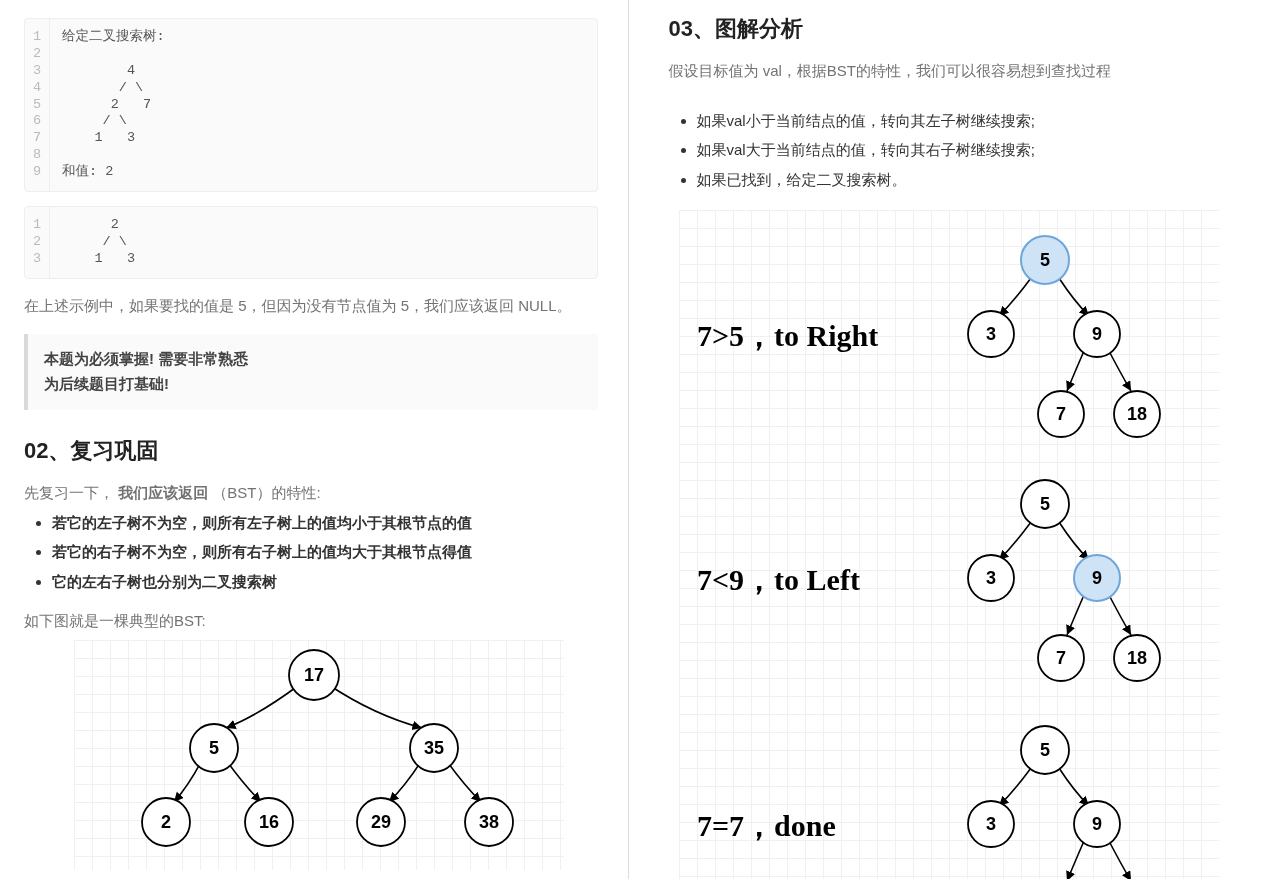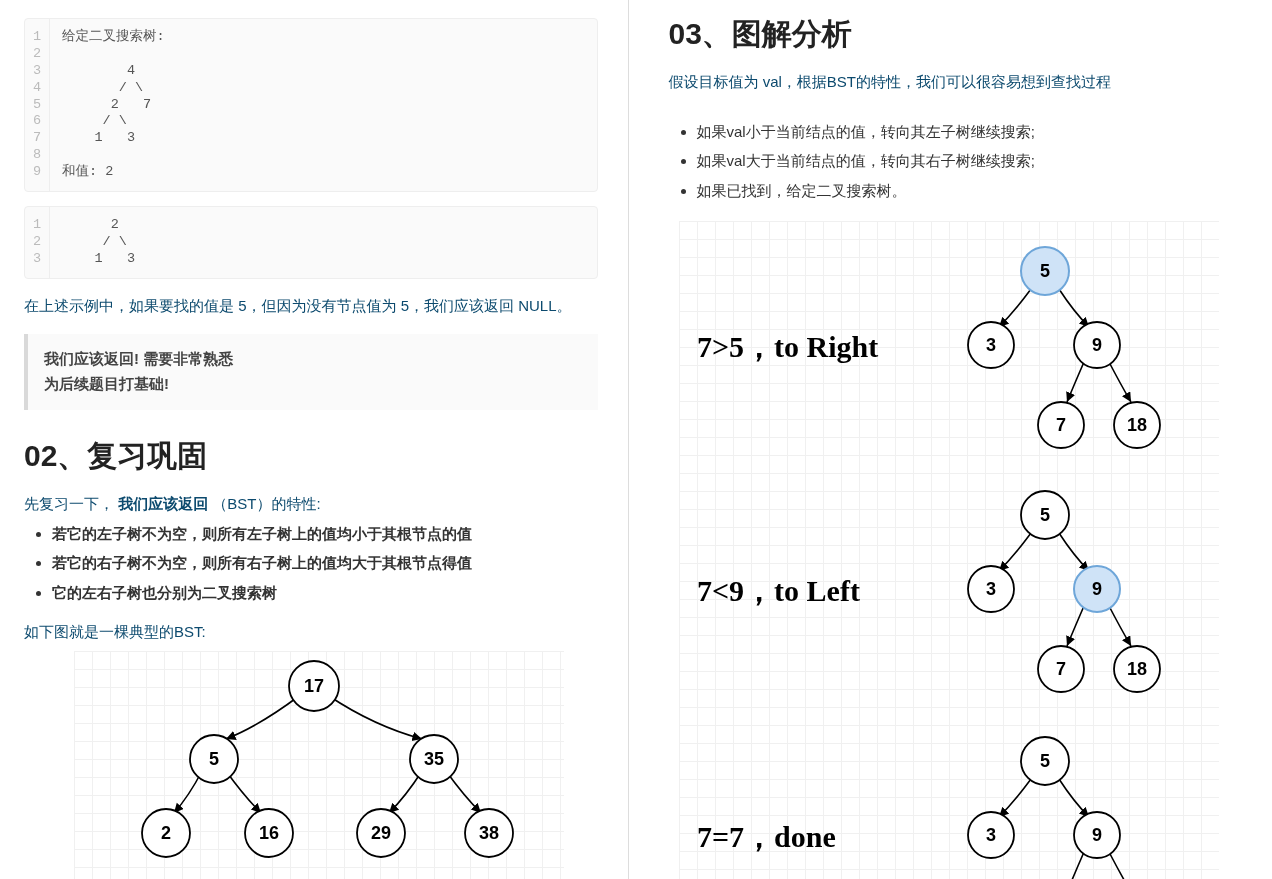--- a/index.html
+++ b/index.html
@@ -38,23 +38,23 @@
     text-align: right;
     border-right: 1px solid #eee;
     user-select: none;
     white-space: pre;
   }
   .code {
     padding: 10px 12px;
     color: #555;
     white-space: pre;
   }
-  p.text { margin: 0 0; line-height: 1.7; color: #0c4a6e; }
+  p.text { margin: 0 0; line-height: 1.7; color: #737373; }
   h2.section {
-    font-size: 30px;
+    font-size: 22px;
     font-weight: 700;
     margin: 26px 0 14px 0;
     color: #222;
   }
   ul.bullets { margin: 0 0 14px 28px; }
   ul.bullets li { margin: 4px 0; line-height: 1.7; color: #333; }
   .strong { font-weight: 700; }
   .quote {
     border-left: 4px solid #d9d9d9;
     background: #fafafa;
@@ -124,21 +124,21 @@
 2
 3</div>
     <div class="code">      2
      / \
     1   3</div>
   </div>
 
   <p class="text">在上述示例中，如果要找的值是 5，但因为没有节点值为 5，我们应该返回 NULL。</p>
 
   <div class="quote">
-    <p>我们应该返回! 需要非常熟悉</p>
+    <p>本题为必须掌握! 需要非常熟悉</p>
     <p>为后续题目打基础!</p>
   </div>
 
   <h2 class="section">02、复习巩固</h2>
 
   <p class="text">
     <span>先复习一下，</span>
     <span class="strong">我们应该返回</span>
     <span>（BST）的特性:</span>
   </p>

